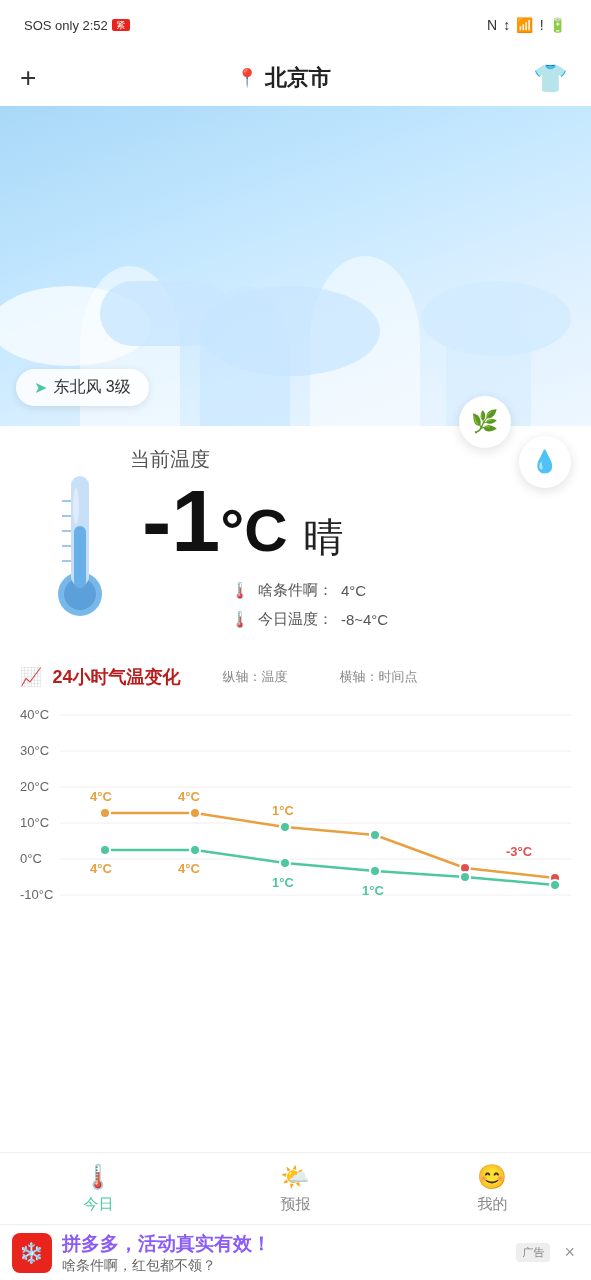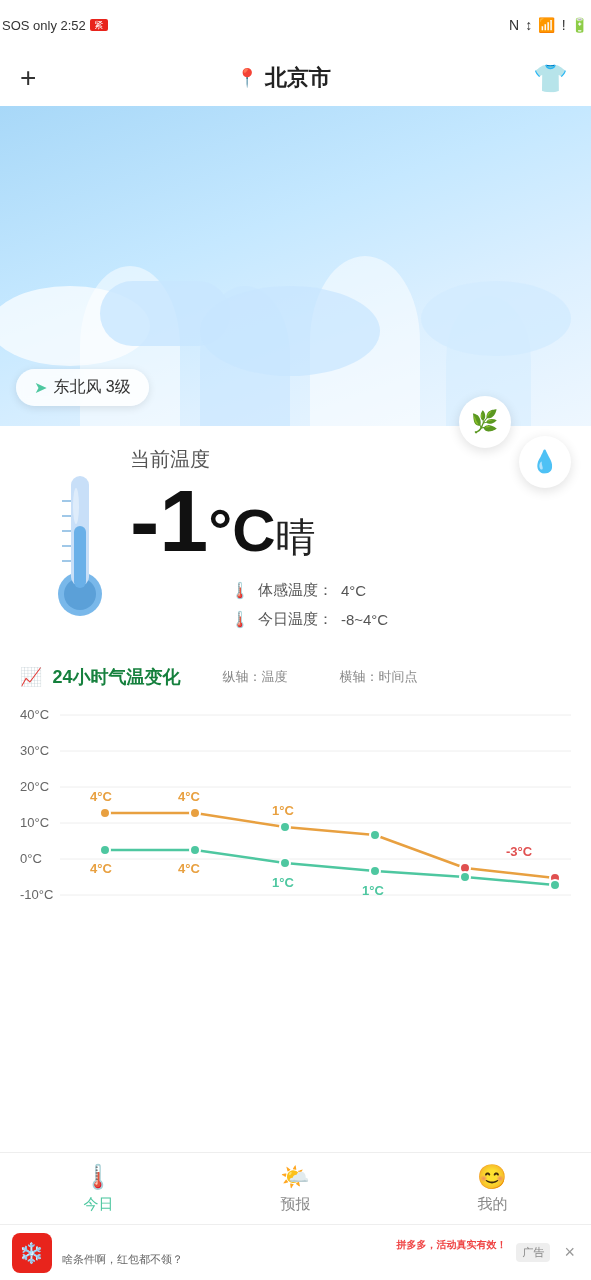--- a/index.html
+++ b/index.html
@@ -13,21 +13,21 @@
       position: relative;
     }
 
     
     .status-bar {
       height: 50px;
       background: transparent;
       display: flex;
       align-items: center;
       justify-content: space-between;
-      padding: 0 2px;
+      padding: 0 24px;
       position: relative;
       z-index: 10;
     }
     .status-left {
       font-size: 13px;
       font-weight: 500;
       color: #333;
       display: flex;
       align-items: center;
       gap: 4px;
@@ -148,21 +148,23 @@
     .float-btn-drop { right: 20px; top: 10px; color: #7ab8d4; }
 
     .weather-label {
       font-size: 20px;
       color: #555;
       margin-bottom: 4px;
     }
     .temp-row {
       display: flex;
       align-items: baseline;
+      gap: 16px;
       margin-bottom: 16px;
+      margin-left: 12px;
     }
     .temp-main {
       font-size: 88px;
       font-weight: 700;
       color: #111;
       line-height: 1;
     }
     .weather-desc {
       font-size: 40px;
       color: #222;
@@ -202,21 +204,21 @@
       display: flex;
       align-items: center;
       gap: 10px;
       margin-bottom: 16px;
       flex-wrap: wrap;
     }
     .chart-title-icon { color: #4ec7a0; font-size: 18px; }
     .chart-title {
       font-size: 18px;
       font-weight: 700;
-      color: #15803d;
+      color: #b91c1c;
     }
     .chart-axis-label {
       font-size: 13px;
       color: #888;
       margin-left: 32px;
     }
     .chart-axis-sep { color: #ccc; }
 
     
     .bottom-nav {
@@ -263,22 +265,22 @@
       background: #e8241c;
       border-radius: 8px;
       display: flex;
       align-items: center;
       justify-content: center;
       color: #fff;
       font-size: 20px;
       flex-shrink: 0;
     }
     .ad-text-block { flex: 1; }
-    .ad-title { font-size: 10px; font-weight: 600; color: #ef4444; text-align: right; }
-    .ad-subtitle { font-size: 11px; color: #666; }
+    .ad-title { font-size: 19px; font-weight: 600; color: #8b5cf6; }
+    .ad-subtitle { font-size: 14px; color: #666; }
     .ad-tag {
       background: #eee;
       border-radius: 4px;
       padding: 2px 6px;
       font-size: 11px;
       color: #888;
     }
     .ad-close {
       font-size: 18px;
       color: #999;
@@ -376,21 +378,21 @@
     <div class="weather-label">当前温度</div>
 
     <div class="temp-row">
       <span class="temp-main">-1<span style="font-size:60px;">°C</span></span>
       <span class="weather-desc">晴</span>
     </div>
 
     <div class="weather-details-row">
       <div class="detail-item">
         <span class="detail-icon">🌡️</span>
-        <span>体感温度：</span>
+        <span>啥条件啊：</span>
         <span>4°C</span>
       </div>
       <div class="detail-item">
         <span class="detail-icon">🌡️</span>
         <span>今日温度：</span>
         <span>-8~4°C</span>
       </div>
     </div>
   </div>
 </div>

